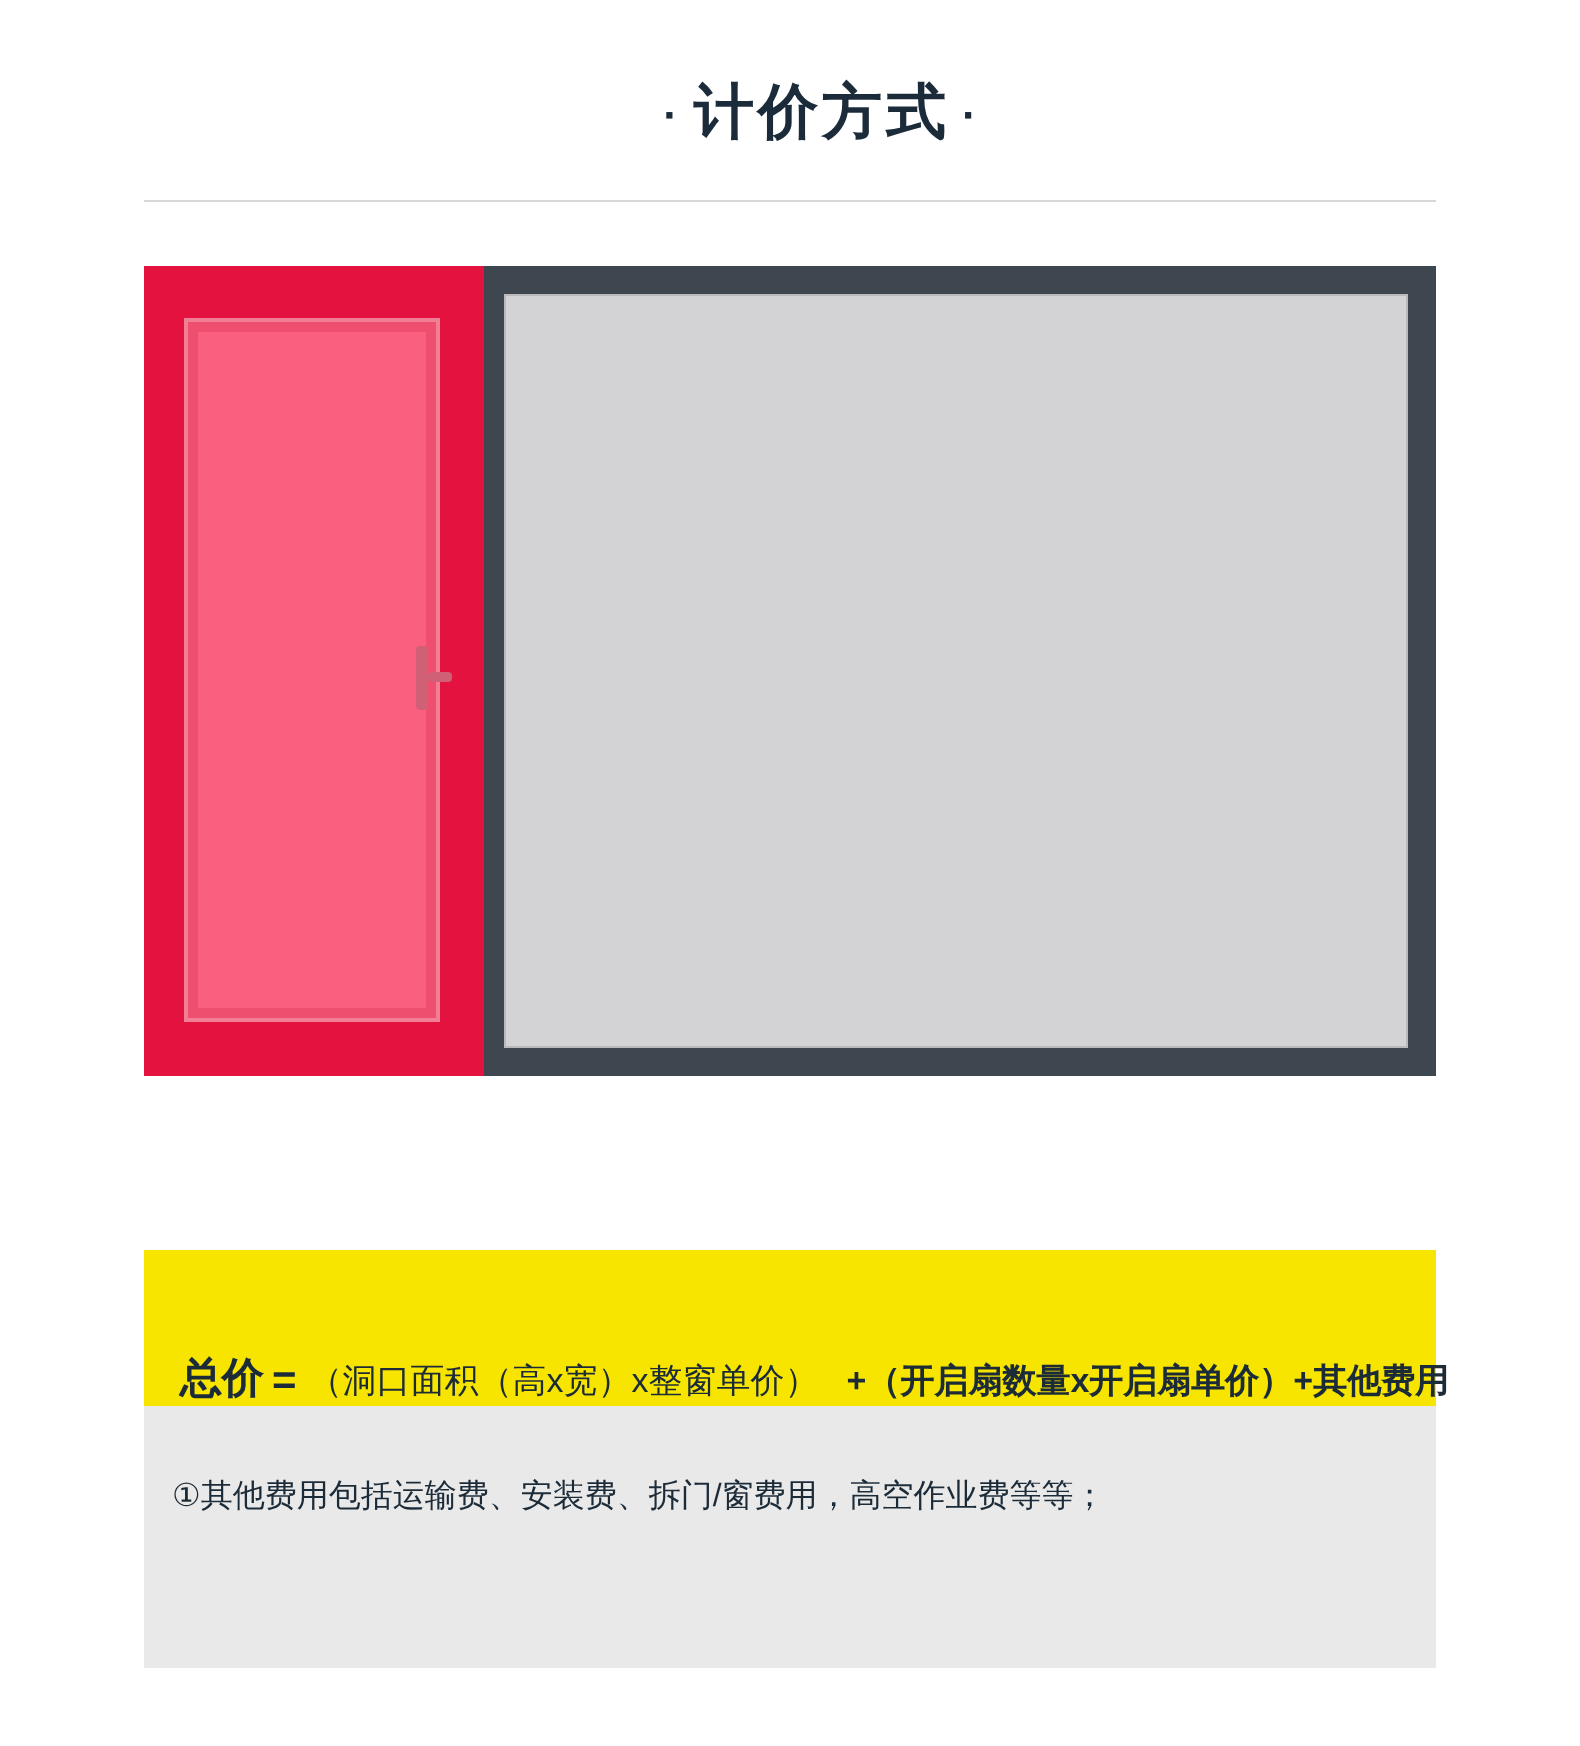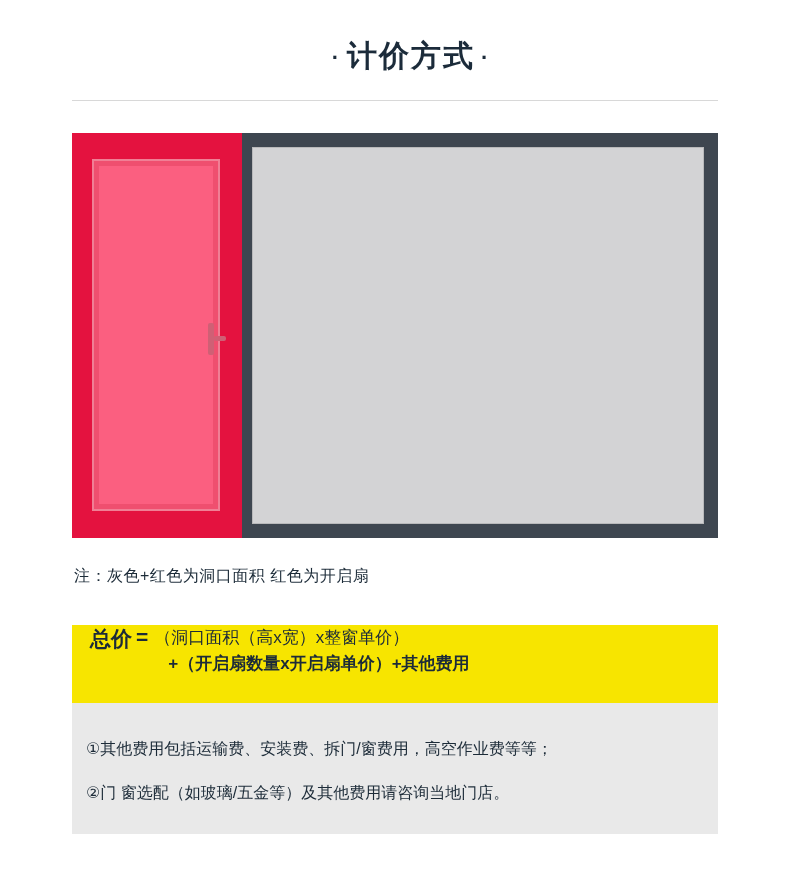--- a/index.html
+++ b/index.html
@@ -139,39 +139,38 @@
 
   
   .formula {
     position: absolute;
     top: 625px;
     left: 72px;
     width: 646px;
     height: 78px;
     background: #f7e500;
     display: flex;
-    align-items: flex-start;
+    align-items: flex-end;
     box-sizing: border-box;
   }
   .formula-label {
     font-size: 21px;
     font-weight: bold;
     color: #1c2b38;
     padding-left: 18px;
     white-space: nowrap;
   }
   .formula-eq {
     font-size: 21px;
     font-weight: bold;
     color: #1c2b38;
     padding: 0 6px 0 4px;
   }
   .formula-lines {
     display: flex;
-    flex-direction: column;
     justify-content: center;
     line-height: 1.5;
   }
   .formula-line {
     font-size: 17px;
     color: #1c2b38;
     white-space: nowrap;
   }
   .formula-line.second {
     padding-left: 14px;
@@ -213,29 +212,27 @@
     </div>
     <div class="frame-red">
       <div class="sash-red">
         <div class="sash-glass"></div>
       </div>
       <div class="handle"></div>
       <div class="handle-arm"></div>
     </div>
   </div>
 
-  <div class="note">注：灰色+红色为洞口面积 红色为开启扇</div>
 
   <div class="formula">
     <div class="formula-label">总价</div>
     <div class="formula-eq">=</div>
     <div class="formula-lines">
       <div class="formula-line">（洞口面积（高x宽）x整窗单价）</div>
       <div class="formula-line second">+（开启扇数量x开启扇单价）+其他费用</div>
     </div>
   </div>
 
   <div class="footnotes">
     <div class="footnote">①其他费用包括运输费、安装费、拆门/窗费用，高空作业费等等；</div>
-    <div class="footnote">②门 窗选配（如玻璃/五金等）及其他费用请咨询当地门店。</div>
   </div>
 
 </div>
 
 </body></html>

